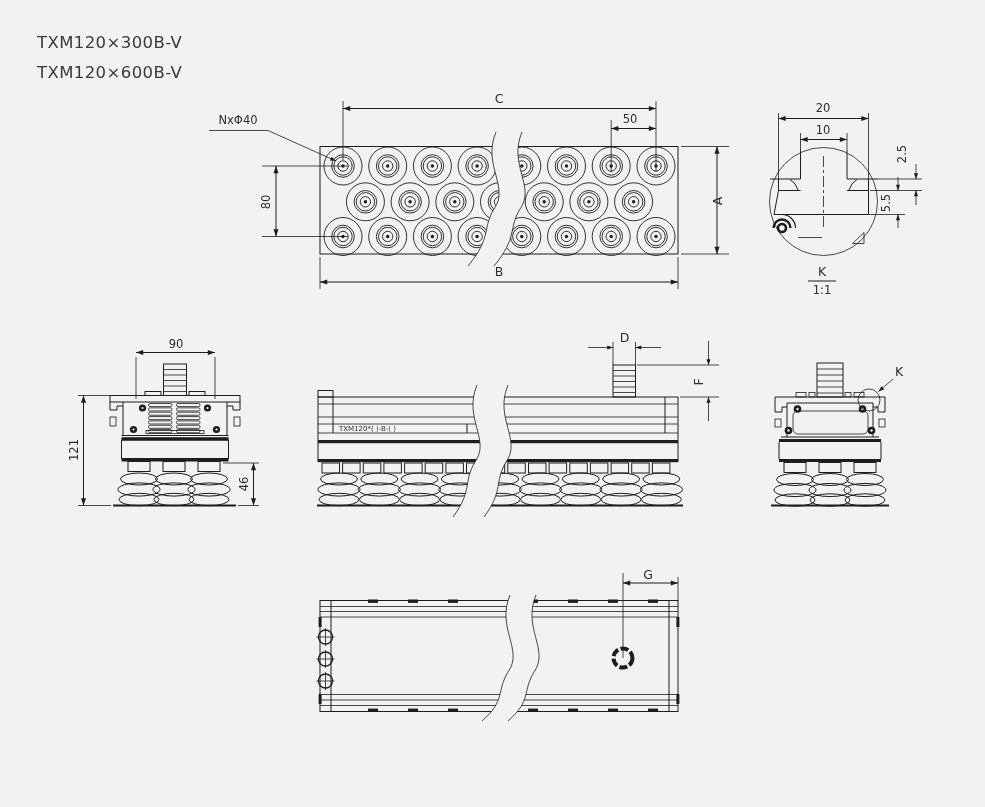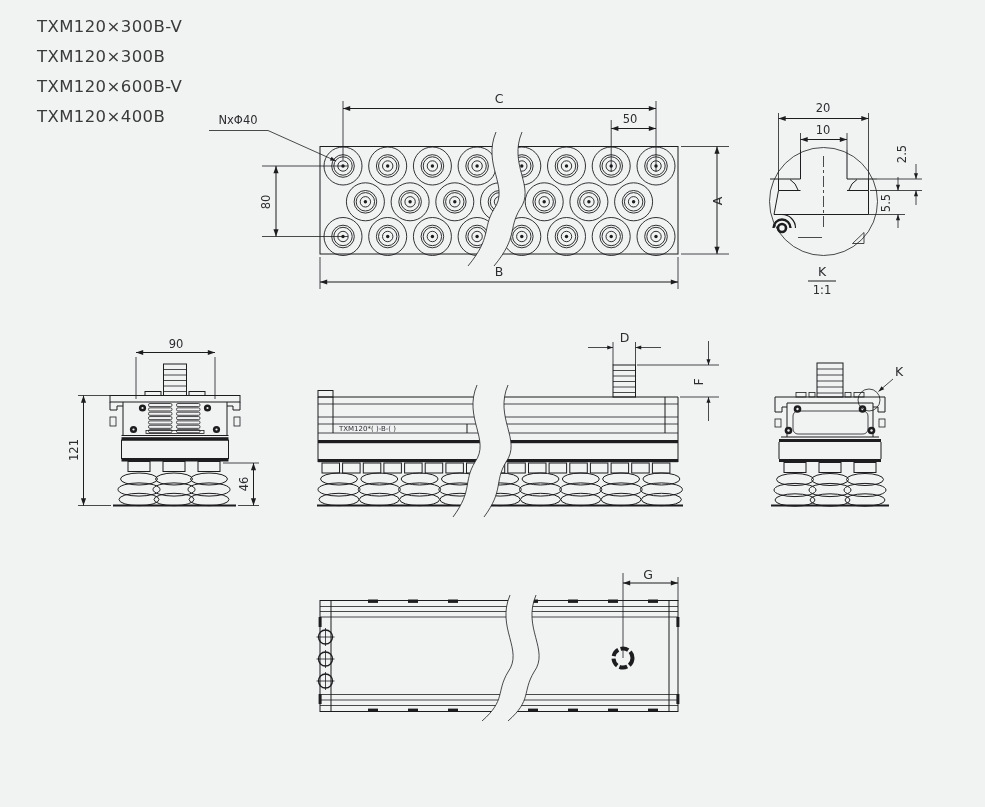--- a/index.html
+++ b/index.html
@@ -1,39 +1,37 @@
 <!DOCTYPE html>
 <html><head>
 <meta charset="utf-8">
 <style>
   html,body{margin:0;padding:0;background:#f1f2f2;}
   .stage{position:relative;width:985px;height:807px;overflow:hidden;
          background:#f1f2f2;font-family:"DejaVu Sans","Liberation Sans",sans-serif;}
-  .models{position:absolute;left:37px;top:12px;color:#3a3a3a;font-size:16.5px;letter-spacing:.4px;}
+  .models{position:absolute;left:37px;top:28px;color:#3a3a3a;font-size:16.5px;letter-spacing:.4px;}
   .models div{height:30px;line-height:30px;white-space:nowrap;}
   svg{position:absolute;left:0;top:0;}
   .ln{stroke:#1d1d1f;fill:none;stroke-width:1;}
   .thin{stroke-width:.8;}
   text{stroke:none;fill:#2d2d30;font-family:"DejaVu Sans","Liberation Sans",sans-serif;}
   .dim{font-size:11.5px;text-anchor:middle;}
   .dimL{font-size:12.5px;text-anchor:middle;}
   .tiny{font-size:7px;}
   .fl{fill:#1d1d1f;stroke:none;}
   .bg{fill:#f1f2f2;stroke:none;}
 </style>
 </head>
 <body>
 
 <div class="stage">
 
   <div class="models">
     <div>TXM120×300B-V</div>
-    <div>TXM120×300B</div>
     <div>TXM120×600B-V</div>
-    <div>TXM120×400B</div>
   </div>
 
   <svg width="985" height="807" viewBox="0 0 985 807">
     <defs>
       <marker id="arr" viewBox="0 0 10 10" refX="9.5" refY="5" markerWidth="10" markerHeight="8" orient="auto-start-reverse">
         <path d="M0.5,1.8 L9.5,5 L0.5,8.2 Z" fill="#1d1d1f"></path>
       </marker>
       <g id="cupTop">
         <circle r="19" stroke-width="0.9"></circle>
         <circle r="11.3" stroke-width="0.9"></circle>

